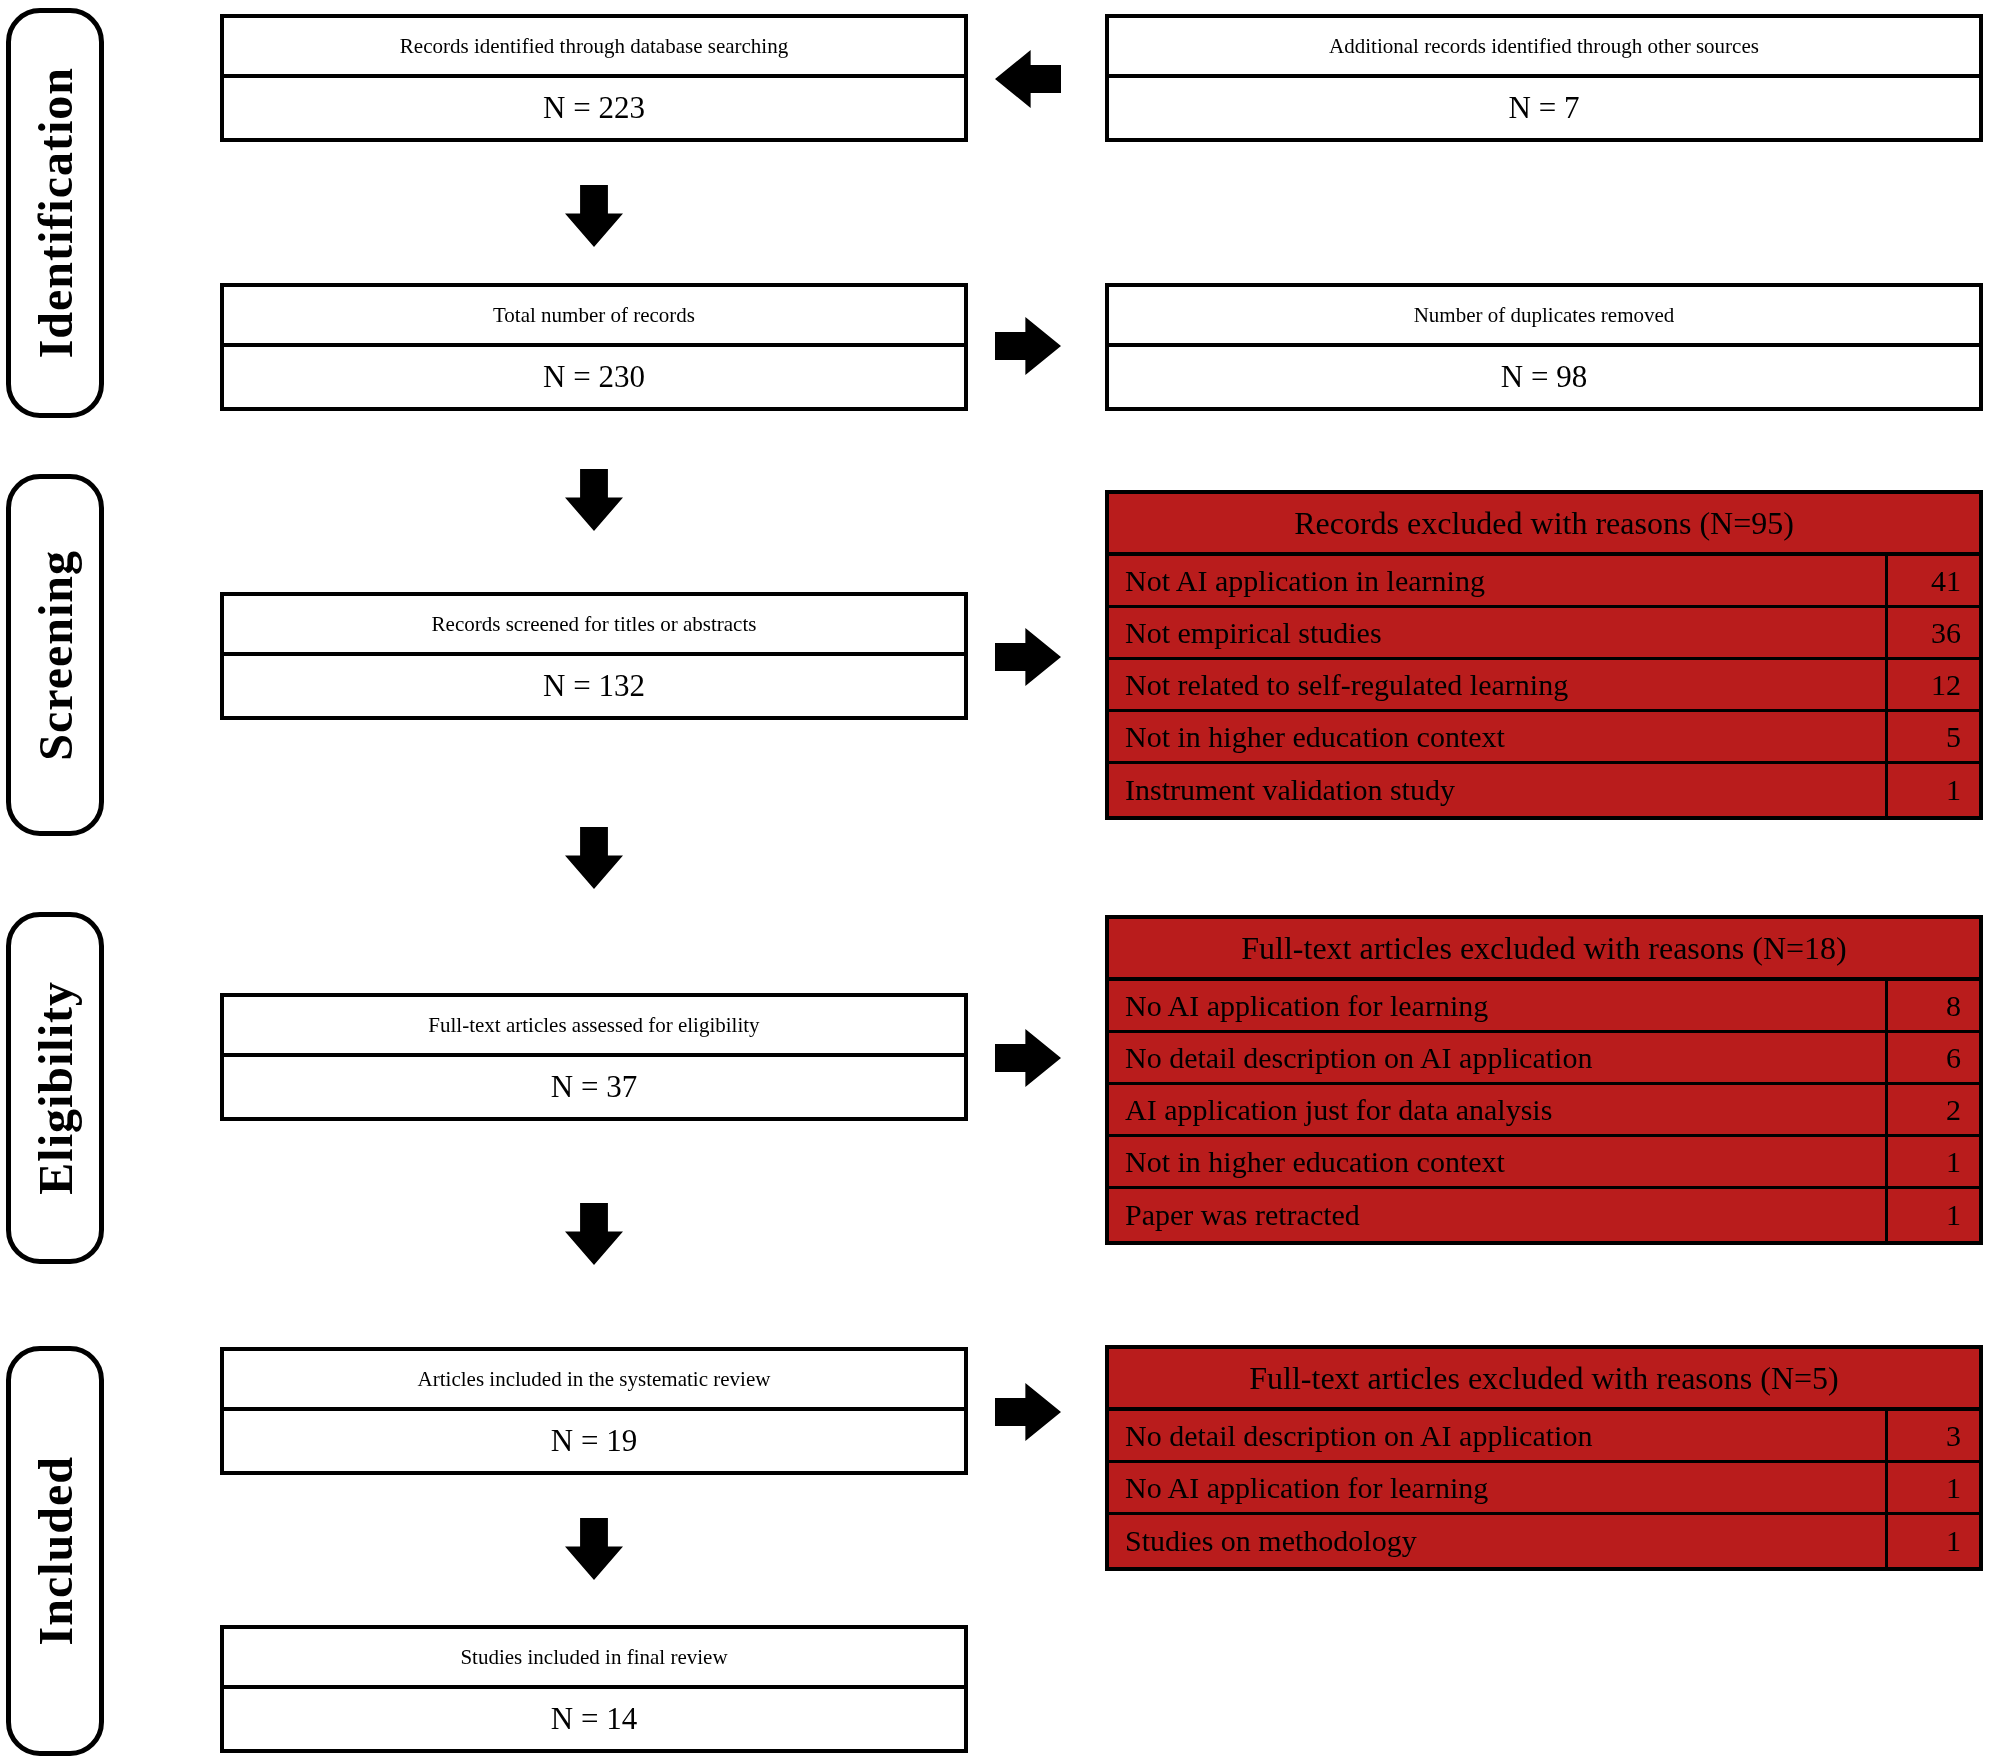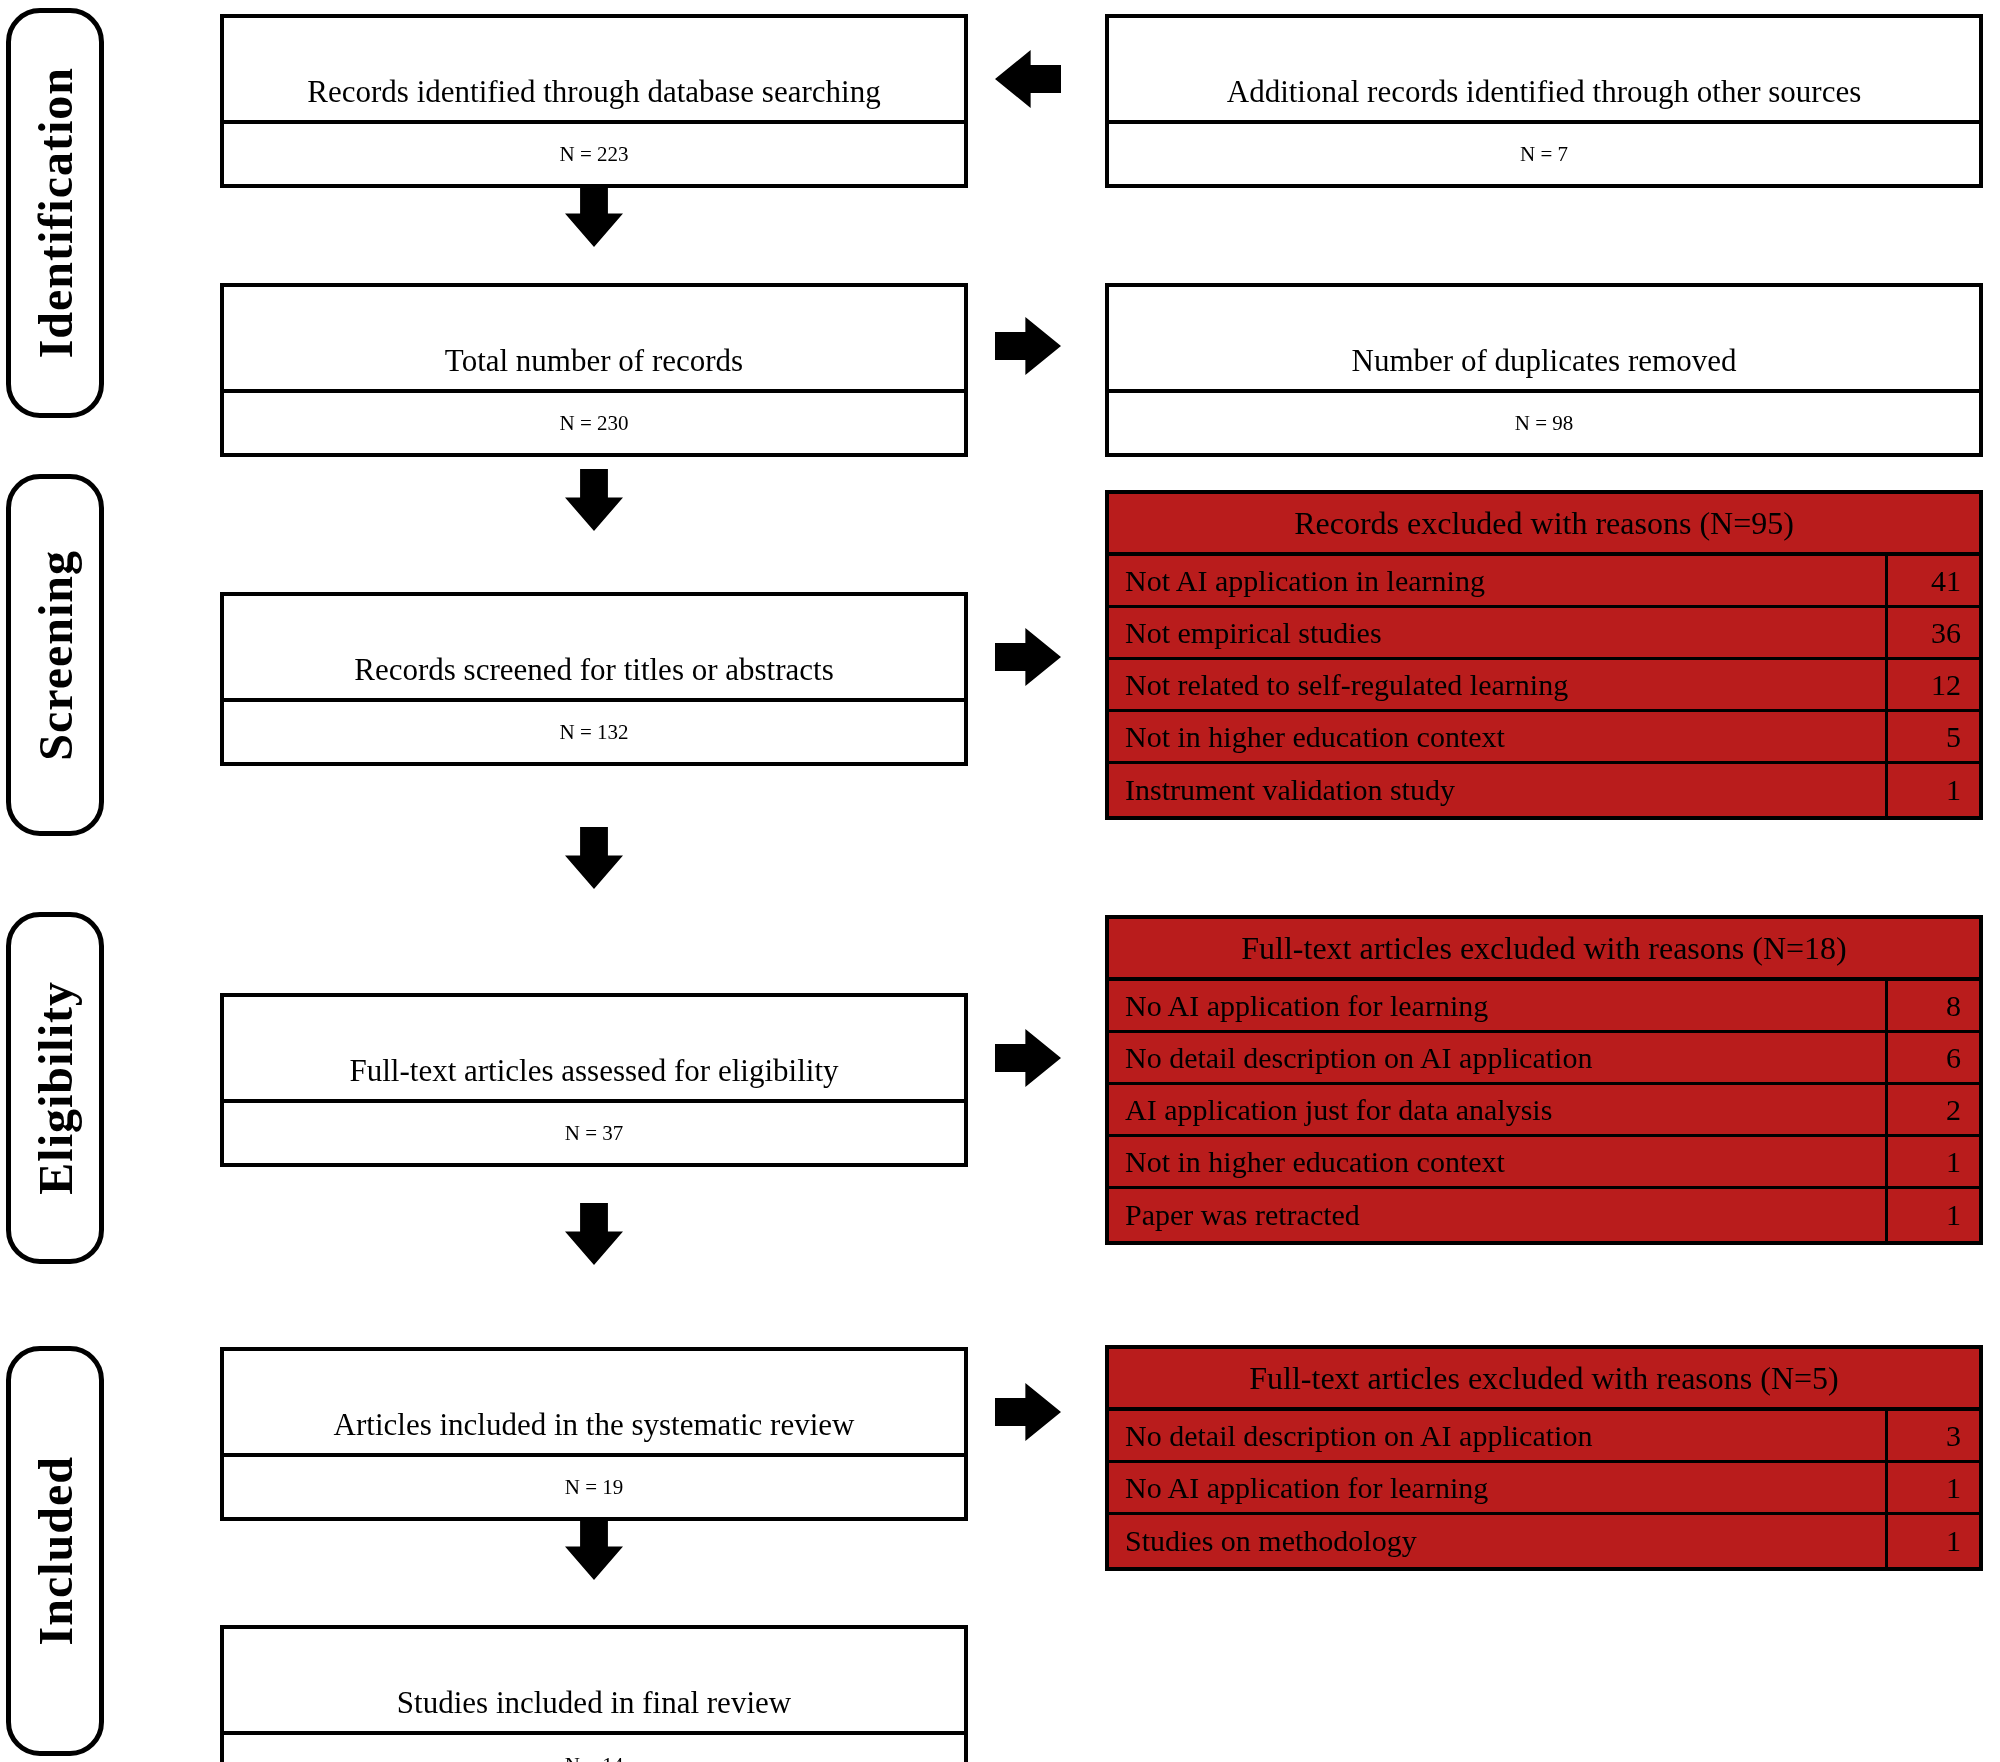--- a/index.html
+++ b/index.html
@@ -42,31 +42,30 @@
     position: absolute;
     border: 4px solid #000;
     background: #fff;
   }
   .flow-box .box-title {
     height: 60px;
     border-bottom: 4px solid #000;
     display: flex;
     align-items: center;
     justify-content: center;
-    font-size: 31px;
+    font-size: 21px;
     text-align: center;
     padding: 16px 10px;
-    margin-top: 46px;
   }
   .flow-box .box-n {
     height: 60px;
     display: flex;
     align-items: center;
     justify-content: center;
-    font-size: 21px;
+    font-size: 31px;
   }
   .col-left  { left: 220px;  width: 748px; }
   .col-right { left: 1105px; width: 878px; }
 
   
   .side-table {
     position: absolute;
     left: 1105px;
     width: 878px;
     border: 4px solid #000;

